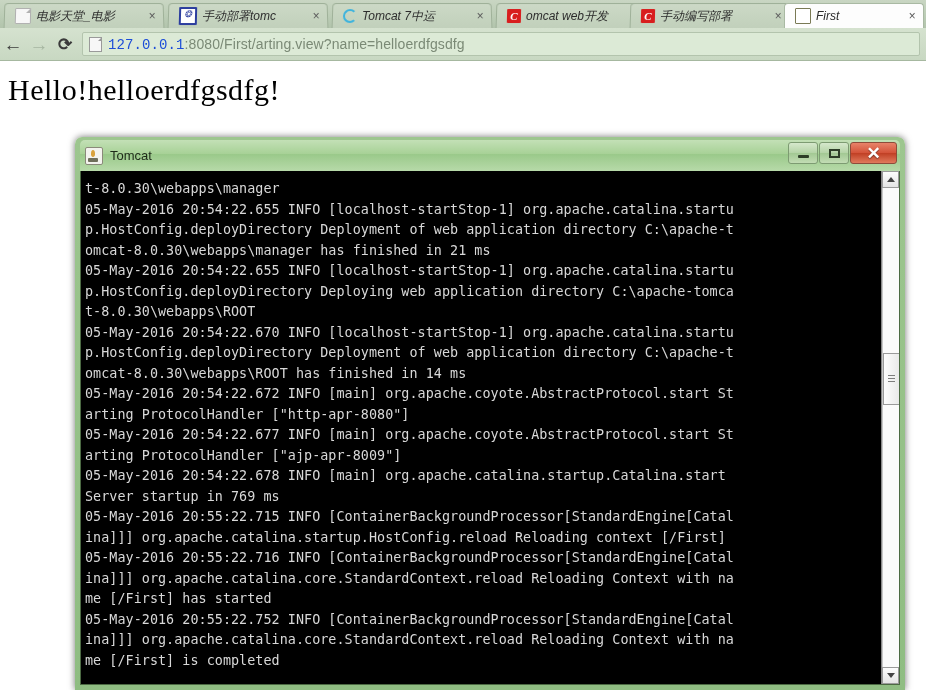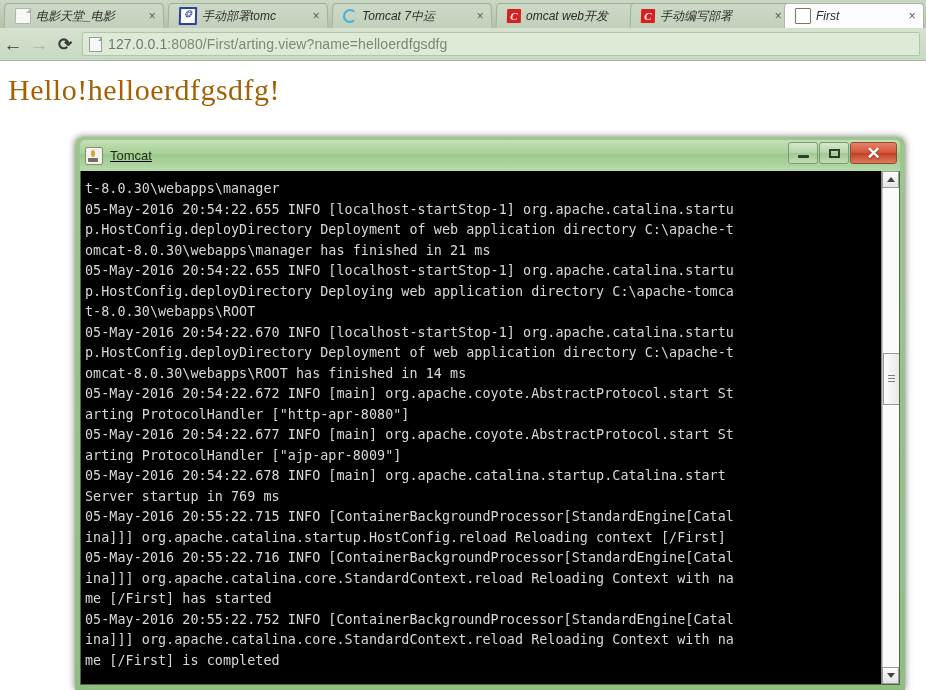--- a/index.html
+++ b/index.html
@@ -170,55 +170,54 @@
     border-width: 0 0 4px 4px;
     border-style: solid;
     border-color: transparent transparent #9a9a9a transparent;
   }
   .omni-text {
     font-size: 14px;
     color: #7b8a76;
     white-space: nowrap;
     letter-spacing: 0.1px;
   }
-  .omni-host { color: #737373; }
+  .omni-host { color: #1d4ed8; font-family: Liberation Mono, monospace; }
 
   
   .page {
     position: absolute;
     left: 0; top: 61px;
     width: 926px; height: 629px;
     background: #ffffff;
   }
   .page-heading {
     position: absolute;
     left: 8px; top: 12px;
     font-family: "Liberation Serif", serif;
     font-size: 30px;
-    color: #a16207;
+    color: #000000;
     white-space: nowrap;
     letter-spacing: 0.5px;
   }
   .cursor-arrow {
     position: absolute;
     left: 305px; top: 112px;
     width: 14px; height: 20px;
   }
 
   
   #tomcat-window {
     position: absolute;
     left: 75px; top: 137px;
     width: 830px; height: 553px;
     box-sizing: border-box;
     border-radius: 7px 7px 0 0;
     background: linear-gradient(to bottom, #9dc68f 0%, #8fbd82 100%);
     padding: 3px 5px 5px 5px;
     box-shadow: 0 0 7px rgba(0,0,0,0.55);
-    text-decoration: underline;
   }
   .tw-titlebar {
     position: relative;
     height: 31px;
     border-radius: 5px 5px 0 0;
     background: linear-gradient(to bottom, #c3e0b6 0%, #a7d196 45%, #9ac98a 46%, #b7daa9 100%);
     display: flex;
     align-items: center;
     padding-left: 5px;
     overflow: hidden;

